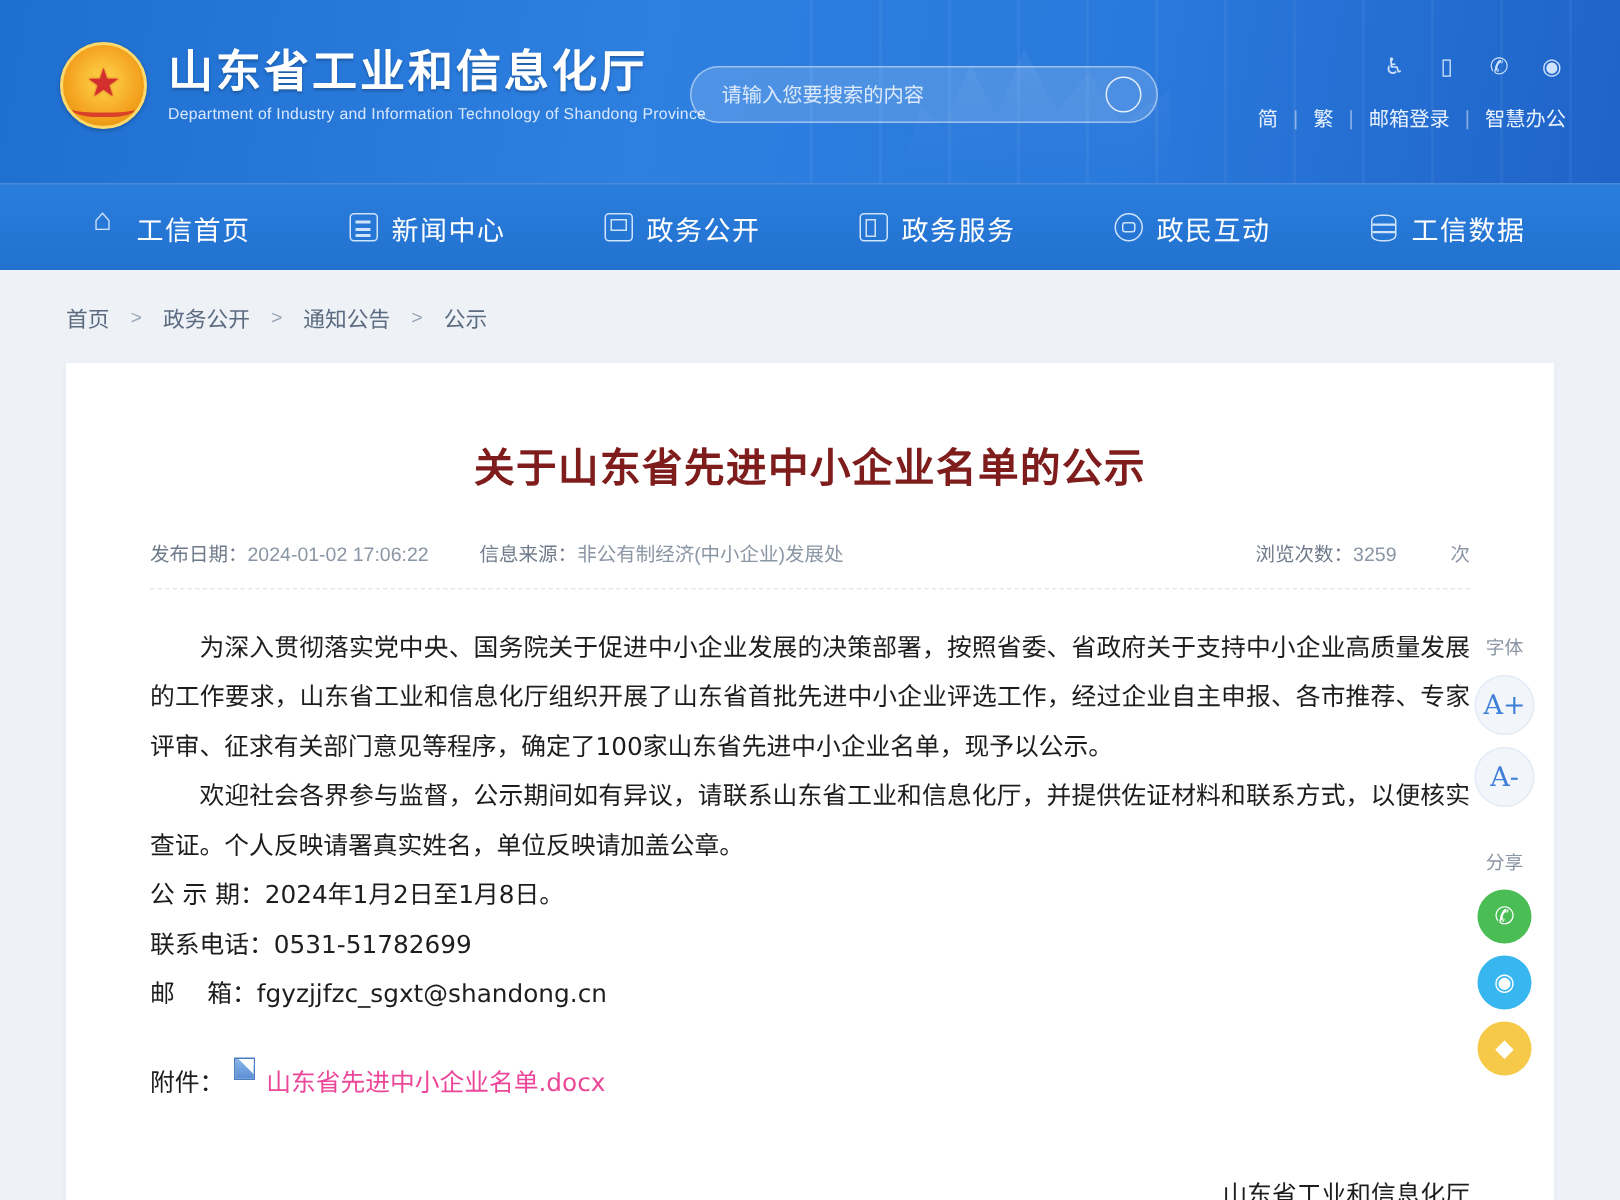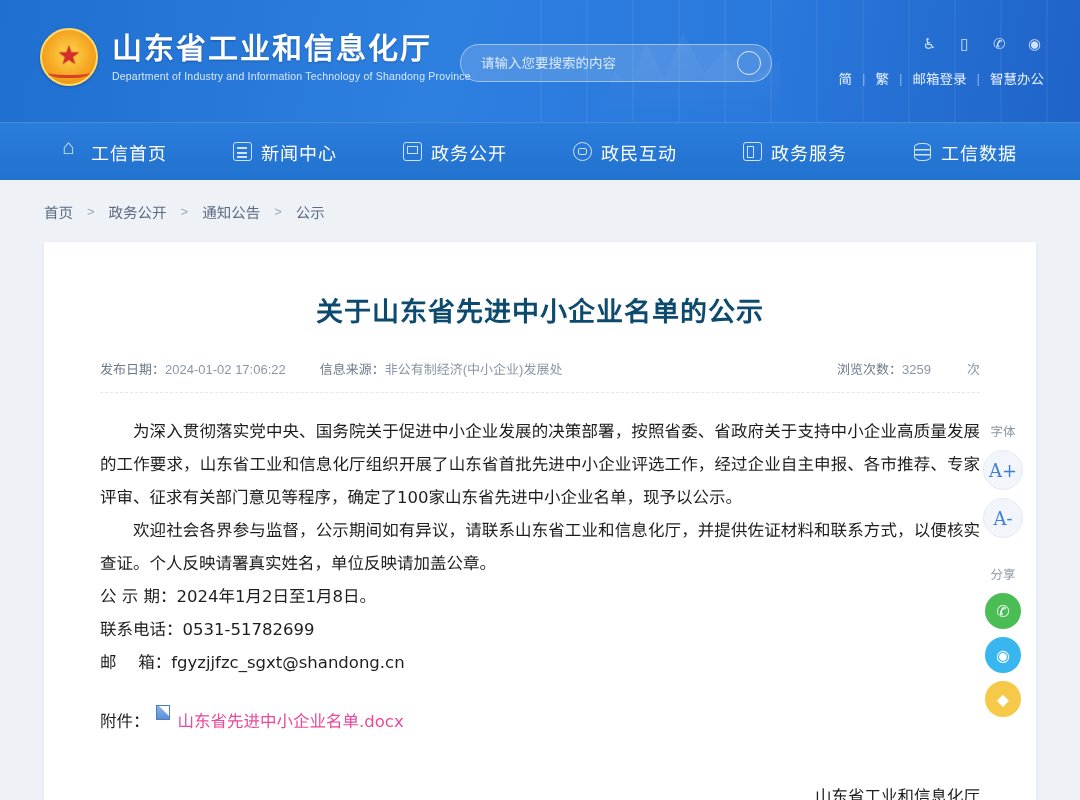--- a/index.html
+++ b/index.html
@@ -168,21 +168,21 @@
     background: #fff;
     min-height: 545px;
     padding: 40px 56px 30px 56px;
     position: relative;
     box-shadow: 0 1px 4px rgba(30,60,100,.06);
   }
   .art-title {
     text-align: center;
     font-size: 27px;
     font-weight: bold;
-    color: #0c4a6e;
+    color: #7f1d1d;
     letter-spacing: 1px;
     margin: 8px 0 30px 0;
     font-family: "DejaVu Sans", "Liberation Sans", sans-serif;
   }
   .meta {
     display: flex; align-items: center;
     font-size: 13px; color: #8b96a5;
     border-bottom: 1px dashed #e2e7ee;
     padding-bottom: 14px;
     margin-bottom: 22px;
@@ -292,26 +292,26 @@
   </div>
   <div class="nav-item">
     <span class="nav-ico news"></span>
     <span>新闻中心</span>
   </div>
   <div class="nav-item">
     <span class="nav-ico open"></span>
     <span>政务公开</span>
   </div>
   <div class="nav-item">
+    <span class="nav-ico serve"></span>
+    <span>政务服务</span>
+  </div>
+  <div class="nav-item">
     <span class="nav-ico inter"></span>
     <span>政民互动</span>
-  </div>
-  <div class="nav-item">
-    <span class="nav-ico serve"></span>
-    <span>政务服务</span>
   </div>
   <div class="nav-item">
     <span class="nav-ico data"></span>
     <span>工信数据</span>
   </div>
 </div>
 
 <div class="crumb-wrap">
   <div class="crumb">
     <span class="c-item">首页</span>

